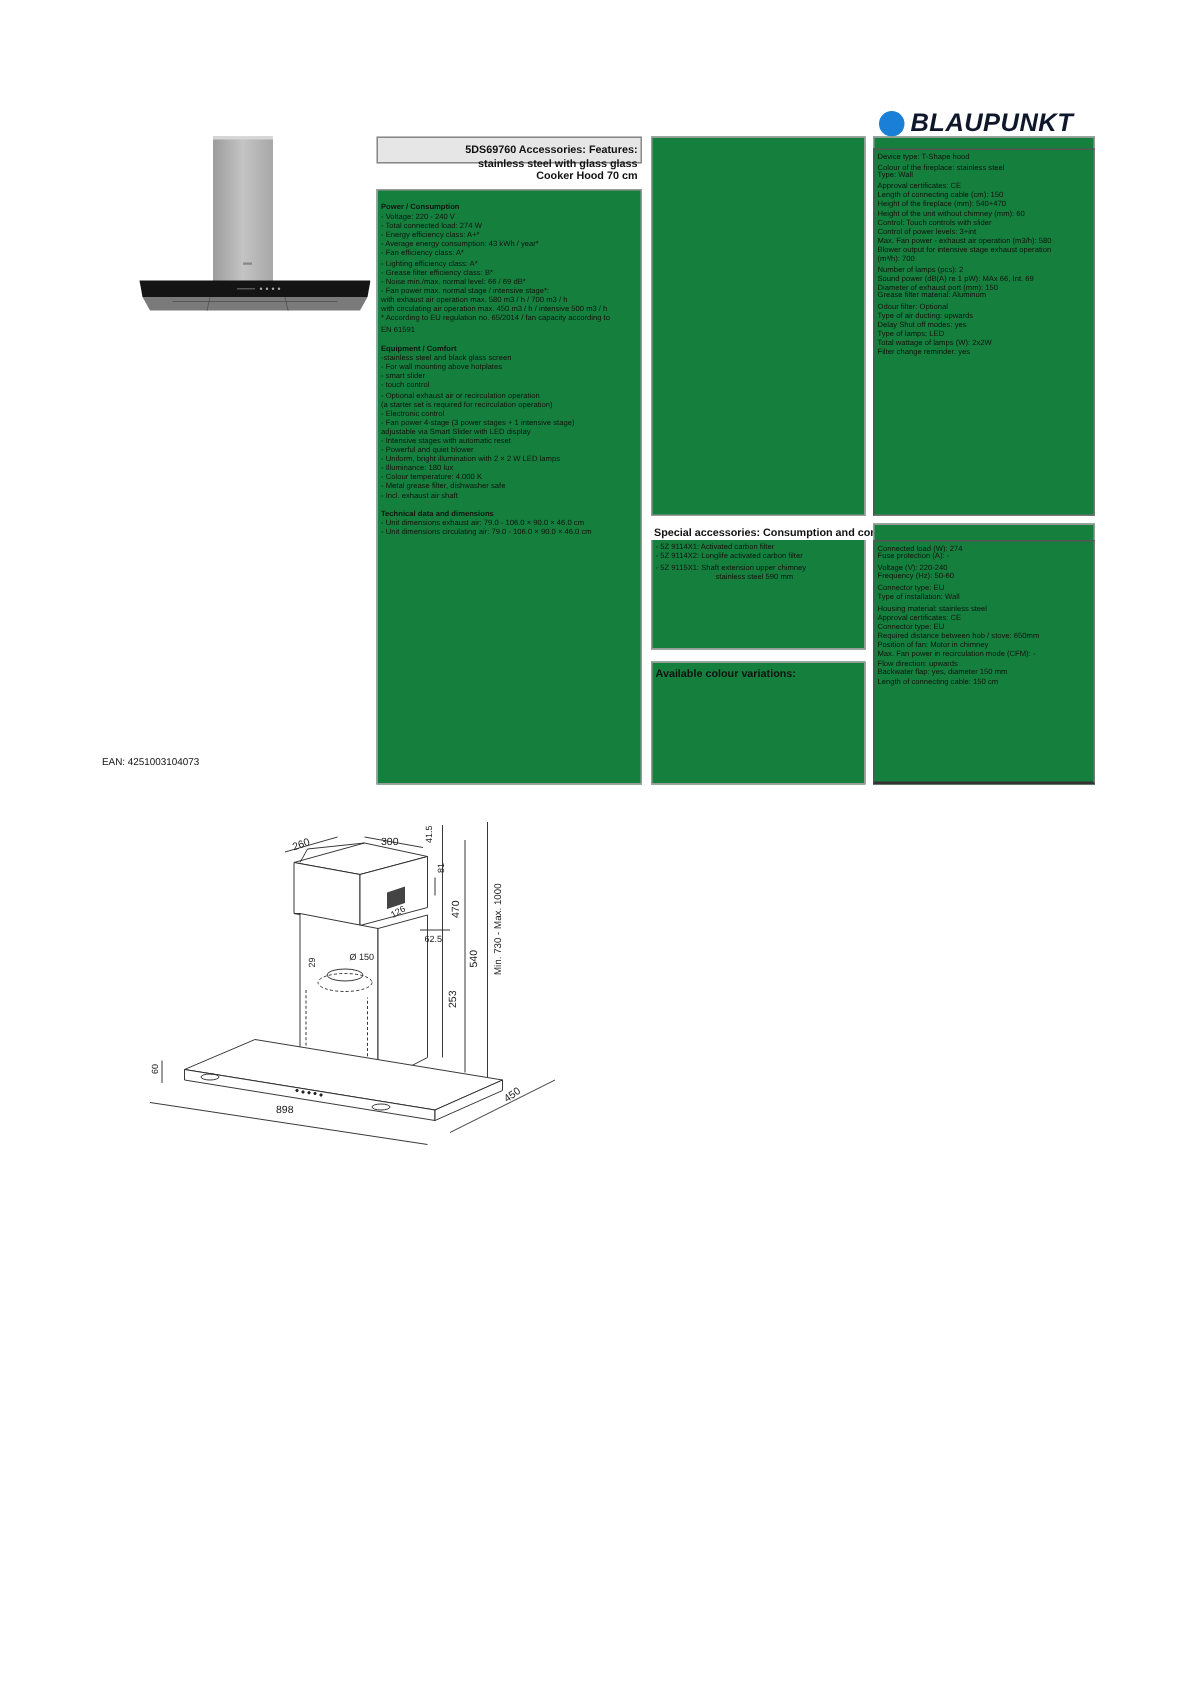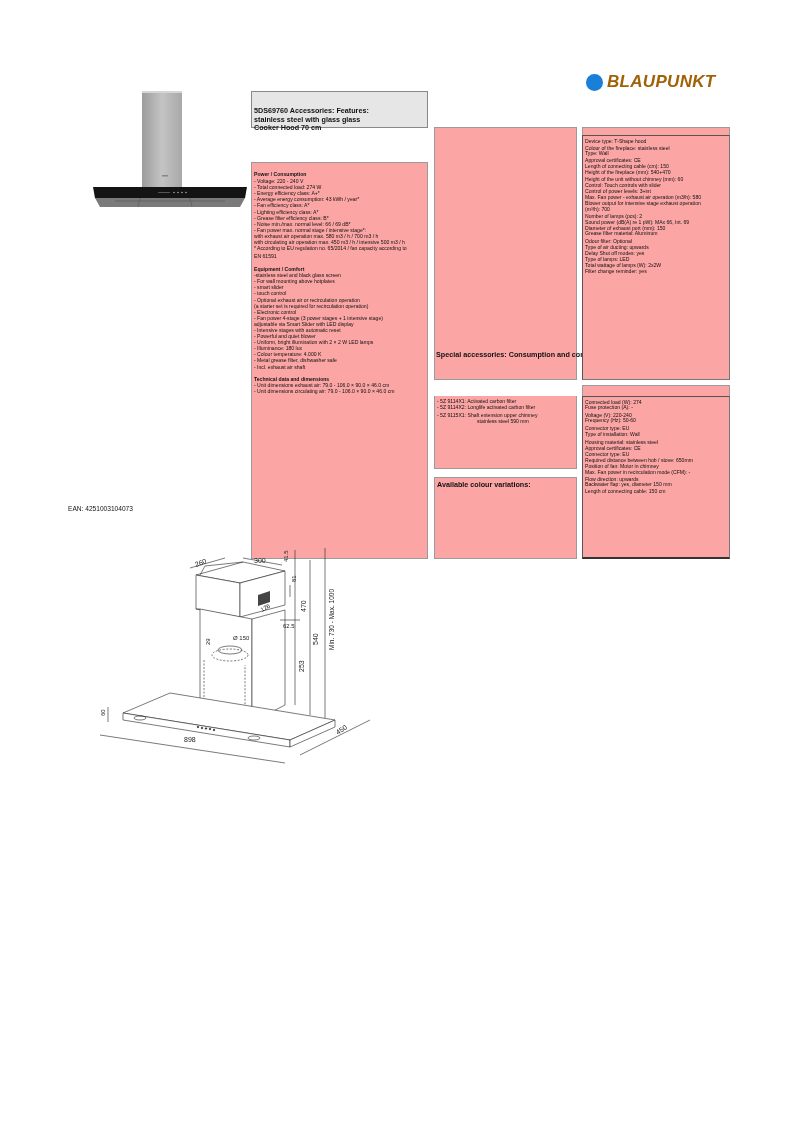--- a/index.html
+++ b/index.html
@@ -1,31 +1,31 @@
 <!DOCTYPE html>
 <html><head>
 <meta charset="utf-8">
 <style>
   html, body { margin:0; padding:0; background:#ffffff; }
   body { width:802px; height:1134px; position:relative; overflow:hidden;
          font-family:"Liberation Sans", sans-serif; color:#111; }
   .abs { position:absolute; }
-  .box { position:absolute; border:1px solid #9a9a9a; background:#fca5a5; box-sizing:border-box;margin-top:36px; }
+  .box { position:absolute; border:1px solid #9a9a9a; background:#15803d; box-sizing:border-box; }
   .box.dark { border-color:#555; border-right-color:#777; border-bottom:2px solid #333; }
-  .title-box { position:absolute; left:251px; top:91px; width:177px; height:37px;
+  .title-box { position:absolute; left:251px; top:91px; width:177px; height:18px;
                background:#e6e6e6; border:1px solid #888; box-sizing:border-box;
-               font-size:7.2px; font-weight:bold; line-height:8.6px; padding:15px 2px; }
+               font-size:7.2px; font-weight:bold; line-height:8.6px; padding:4px 2px;text-align:right; }
   .sm { font-size:5.1px; line-height:6.1px; white-space:nowrap; overflow:hidden; }
   .sm .ln { display:block; }
   .sm .gap { display:block; height:2.2px; }
   .sm .hdr { font-weight:bold; display:block; margin-bottom:1px; }
   .section-title { font-size:7.2px; font-weight:bold; white-space:nowrap; }
   .logo { position:absolute; left:586px; top:72px; height:20px; display:flex; align-items:center; }
   .logo .dot { width:17px; height:17px; border-radius:50%; background:#1a7fd6; margin-right:4px; }
-  .logo .word { font-size:17px; font-weight:bold; font-style:italic; letter-spacing:0.3px; color:#a16207; }
+  .logo .word { font-size:17px; font-weight:bold; font-style:italic; letter-spacing:0.3px; color:#0f172a; }
   .ean { position:absolute; left:68px; top:505px; font-size:6.6px; }
   .hood-img { position:absolute; left:90px; top:85px; width:157px; height:130px; }
   .drawing { position:absolute; left:85px; top:545px; width:300px; height:230px; }
 </style>
 </head>
 <body>
 
 <div class="hood-img">
   <svg width="157" height="130" viewBox="0 0 157 130">
     <defs>

